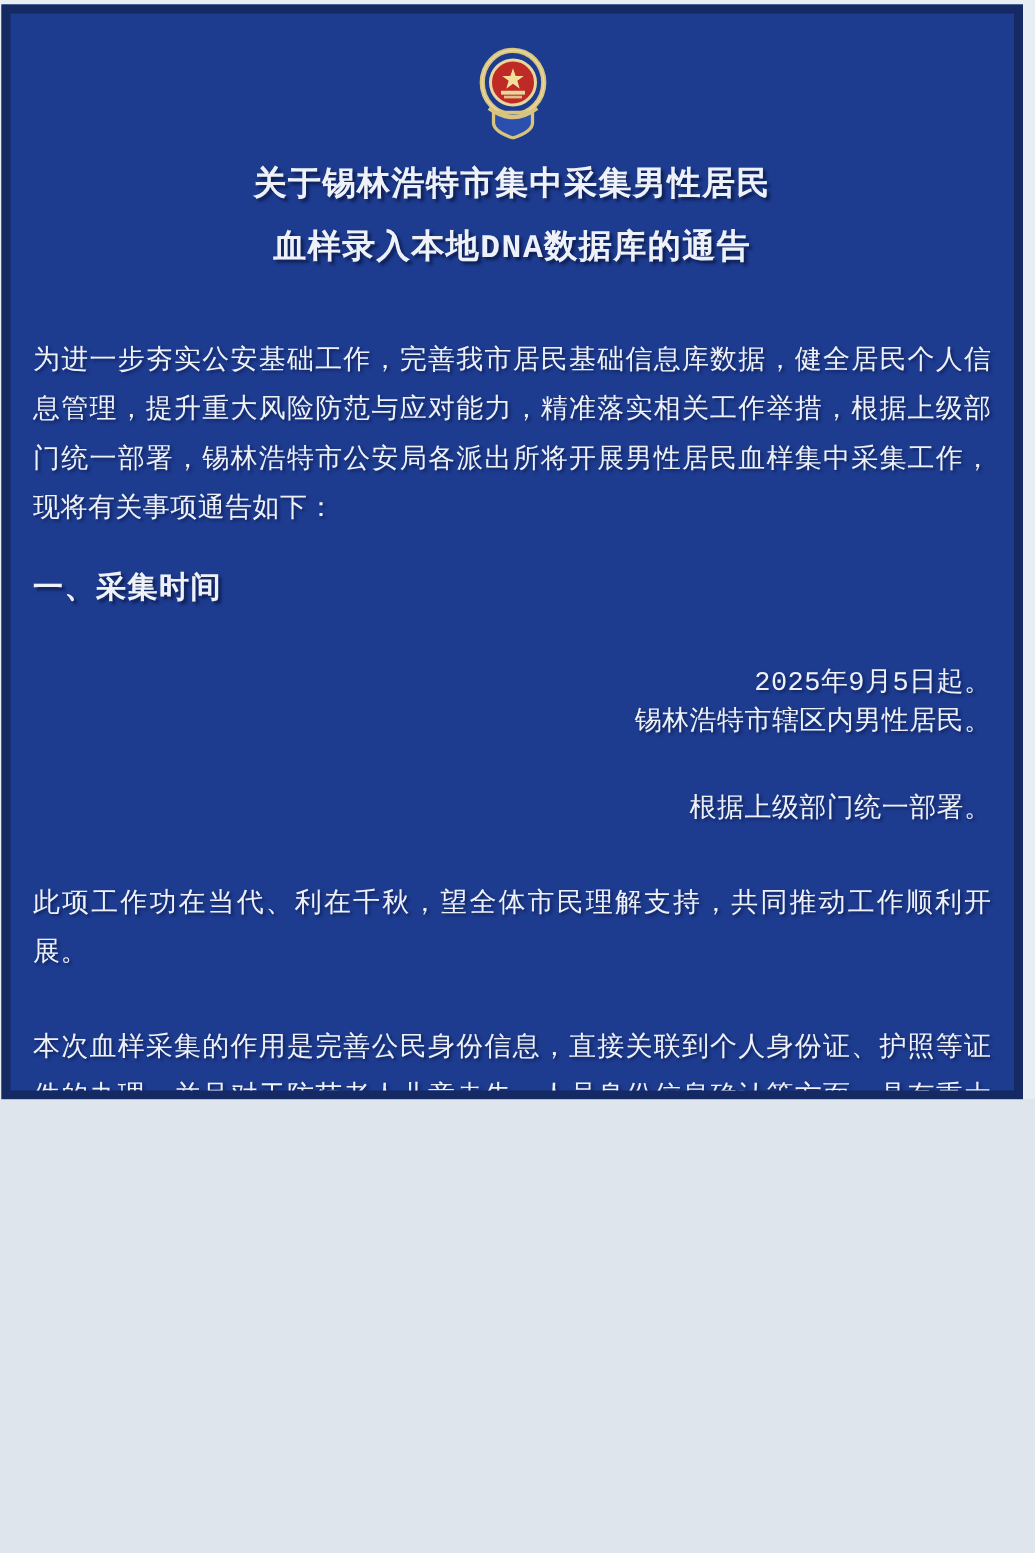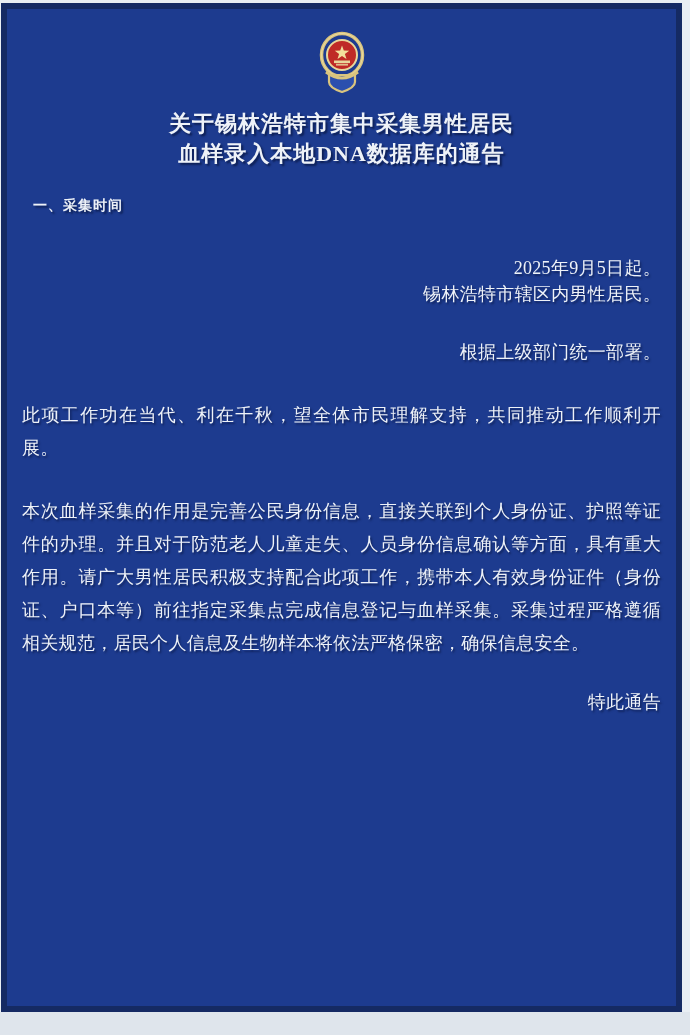--- a/index.html
+++ b/index.html
@@ -1,23 +1,23 @@
 <!DOCTYPE html>
 <html style="--page-white: #e9eef3; --card-blue: #1d3b8f; --frame-navy: #152a63; --text-white: #eef2f8; --emblem-red: #bf2a26; --emblem-gold: #d9c47e; --emblem-shield-blue: #2b4fae;"><head>
 <meta charset="utf-8">
 <style>
   html, body { margin: 0; padding: 0; background: #dfe5ec; }
   * { box-sizing: border-box; }
 
   .page {
     position: relative;
     width: 690px;
-    height: 1012px;
+    height: 733px;
     background: var(--page-white, #e9eef3);
-    font-family: Liberation Serif, serif;
+    font-family: Liberation Mono, monospace;
     overflow: hidden;
   }
 
   .card {
     position: absolute;
     left: 1px;
     top: 3px;
     right: 8px;
     bottom: 0;
     background: var(--card-blue, #1d3b8f);
@@ -35,35 +35,35 @@
 
   .title { margin: 0; text-align: center; font-weight: bold; }
   .title .tline {
     display: block;
     font-size: 22px;
     line-height: 30px;
     letter-spacing: 1px;
     text-shadow: 2px 2px 2px rgba(5, 15, 50, 0.65);
   }
   .title .t1 { margin-top: 16px; }
-  .title .t2 { }
+  .title .t2 { margin-top: 12px; }
 
   p { margin: 0; }
 
   .body {
     font-size: 18px;
     line-height: 33px;
     text-align: justify;
     letter-spacing: 0.3px;
     text-shadow: 1.5px 1.5px 2px rgba(5, 15, 50, 0.55);
   }
 
   .sec-h {
-    margin: 11px;
-    font-size: 14px;
+    margin: 0;
+    font-size: 20px;
     line-height: 26px;
     font-weight: bold;
     letter-spacing: 1px;
     text-shadow: 2px 2px 2px rgba(5, 15, 50, 0.65);
   }
 
   .single { line-height: 26px; text-align: right; }
 
   .intro   { margin-top: 44px; }
   .h-time  { margin-top: 24px; }
@@ -93,20 +93,21 @@
         <path d="M15 46 h26 v7 c0 5 -7 8 -13 10 c-6 -2 -13 -5 -13 -10 Z" fill="#2b4fae" stroke="#d9c47e" stroke-width="2.2"></path>
         <path d="M12 43 q16 12 32 0" stroke="#d9c47e" stroke-width="3" fill="none"></path>
       </svg>
     </div>
 
     <h1 class="title">
       <span class="tline t1">关于锡林浩特市集中采集男性居民</span>
       <span class="tline t2">血样录入本地DNA数据库的通告</span>
     </h1>
 
+    <p class="body intro">为进一步夯实公安基础工作，完善我市居民基础信息库数据，健全居民个人信息管理，提升重大风险防范与应对能力，精准落实相关工作举措，根据上级部门统一部署，锡林浩特市公安局各派出所将开展男性居民血样集中采集工作，现将有关事项通告如下：</p>
 
     <h2 class="sec-h h-time">一、采集时间</h2>
     <p class="body single b-time">2025年9月5日起。</p>
 
     <p class="body single b-obj">锡林浩特市辖区内男性居民。</p>
 
     <p class="body single b-loc">根据上级部门统一部署。</p>
 
     <p class="body closing">此项工作功在当代、利在千秋，望全体市民理解支持，共同推动工作顺利开展。</p>
 

